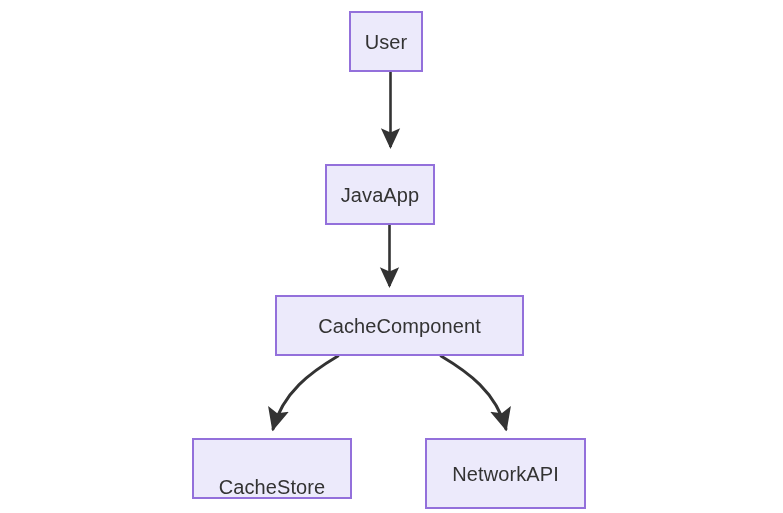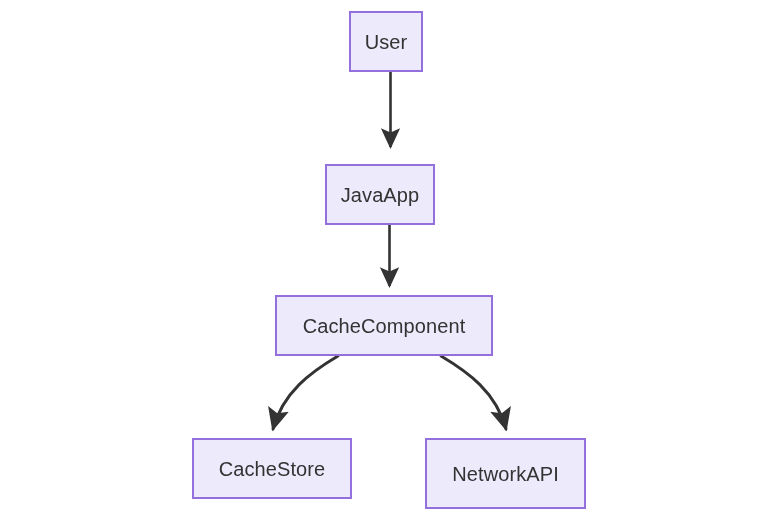--- a/index.html
+++ b/index.html
@@ -75,25 +75,25 @@
   </svg>
 
   <div class="node" style="left:349px; top:11px; width:74px; height:61px;">
     <span class="node-label">User</span>
   </div>
 
   <div class="node" style="left:325px; top:156px; width:110px; height:61px;margin-top:8px;">
     <span class="node-label">JavaApp</span>
   </div>
 
-  <div class="node" style="left:275px; top:295px; width:218px; height:61px;">
+  <div class="node" style="left:275px; top:295px; width:249px; height:61px;">
     <span class="node-label">CacheComponent</span>
   </div>
 
-  <div class="node" style="left:192px; top:438px; width:160px; height:61px;">
+  <div class="node" style="left:192px; top:438px; width:160px; height:61px;align-items:flex-end;">
     <span class="node-label">CacheStore</span>
   </div>
 
   <div class="node" style="left:425px; top:438px; width:161px; height:71px;">
     <span class="node-label">NetworkAPI</span>
   </div>
 
 </div>
 
 </body></html>

